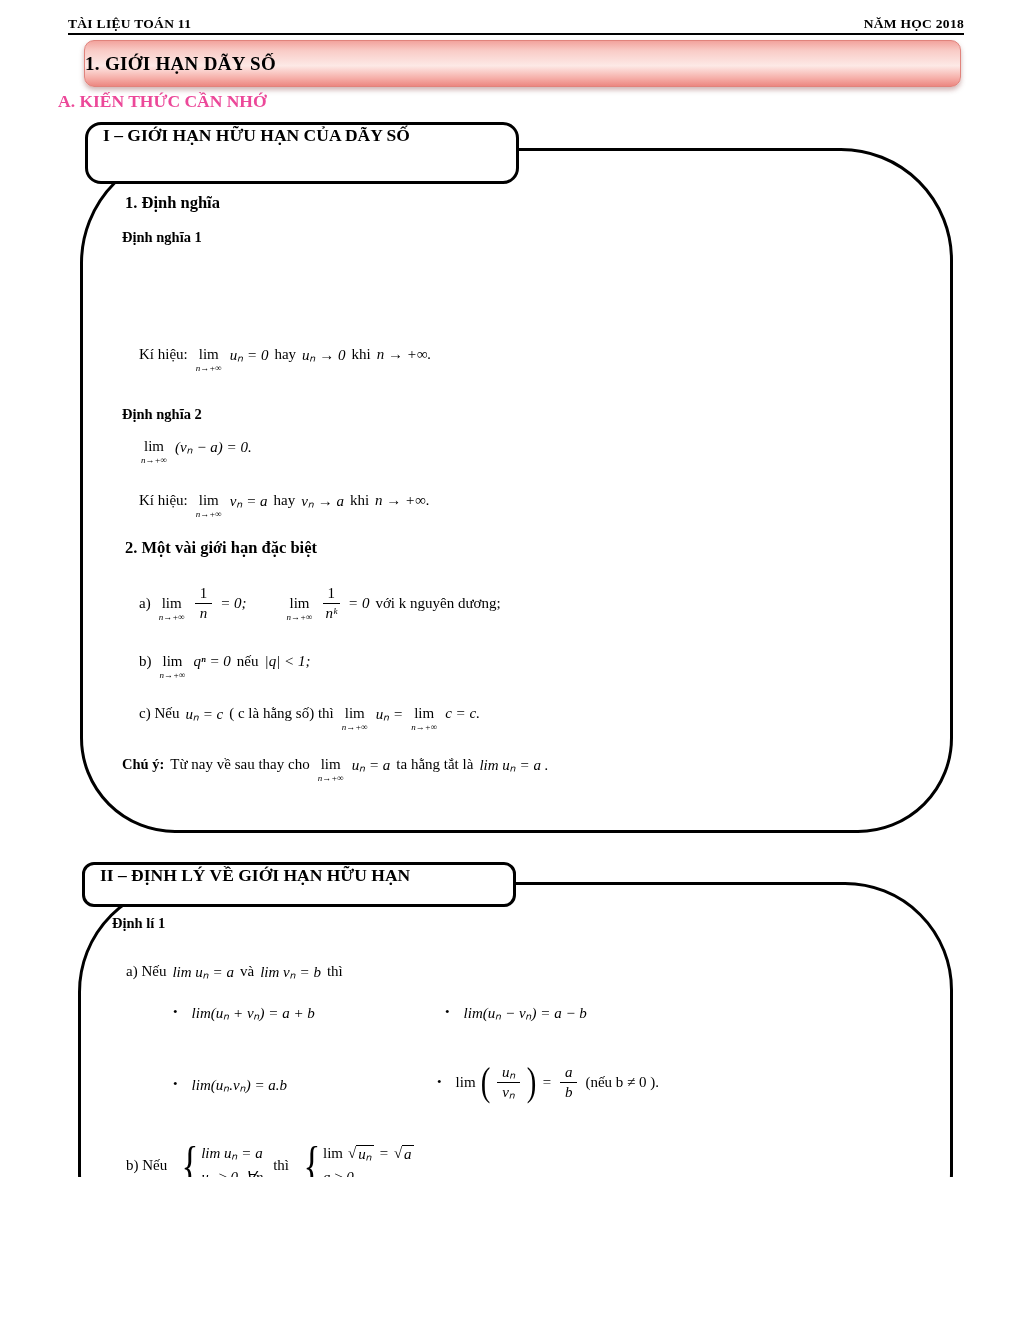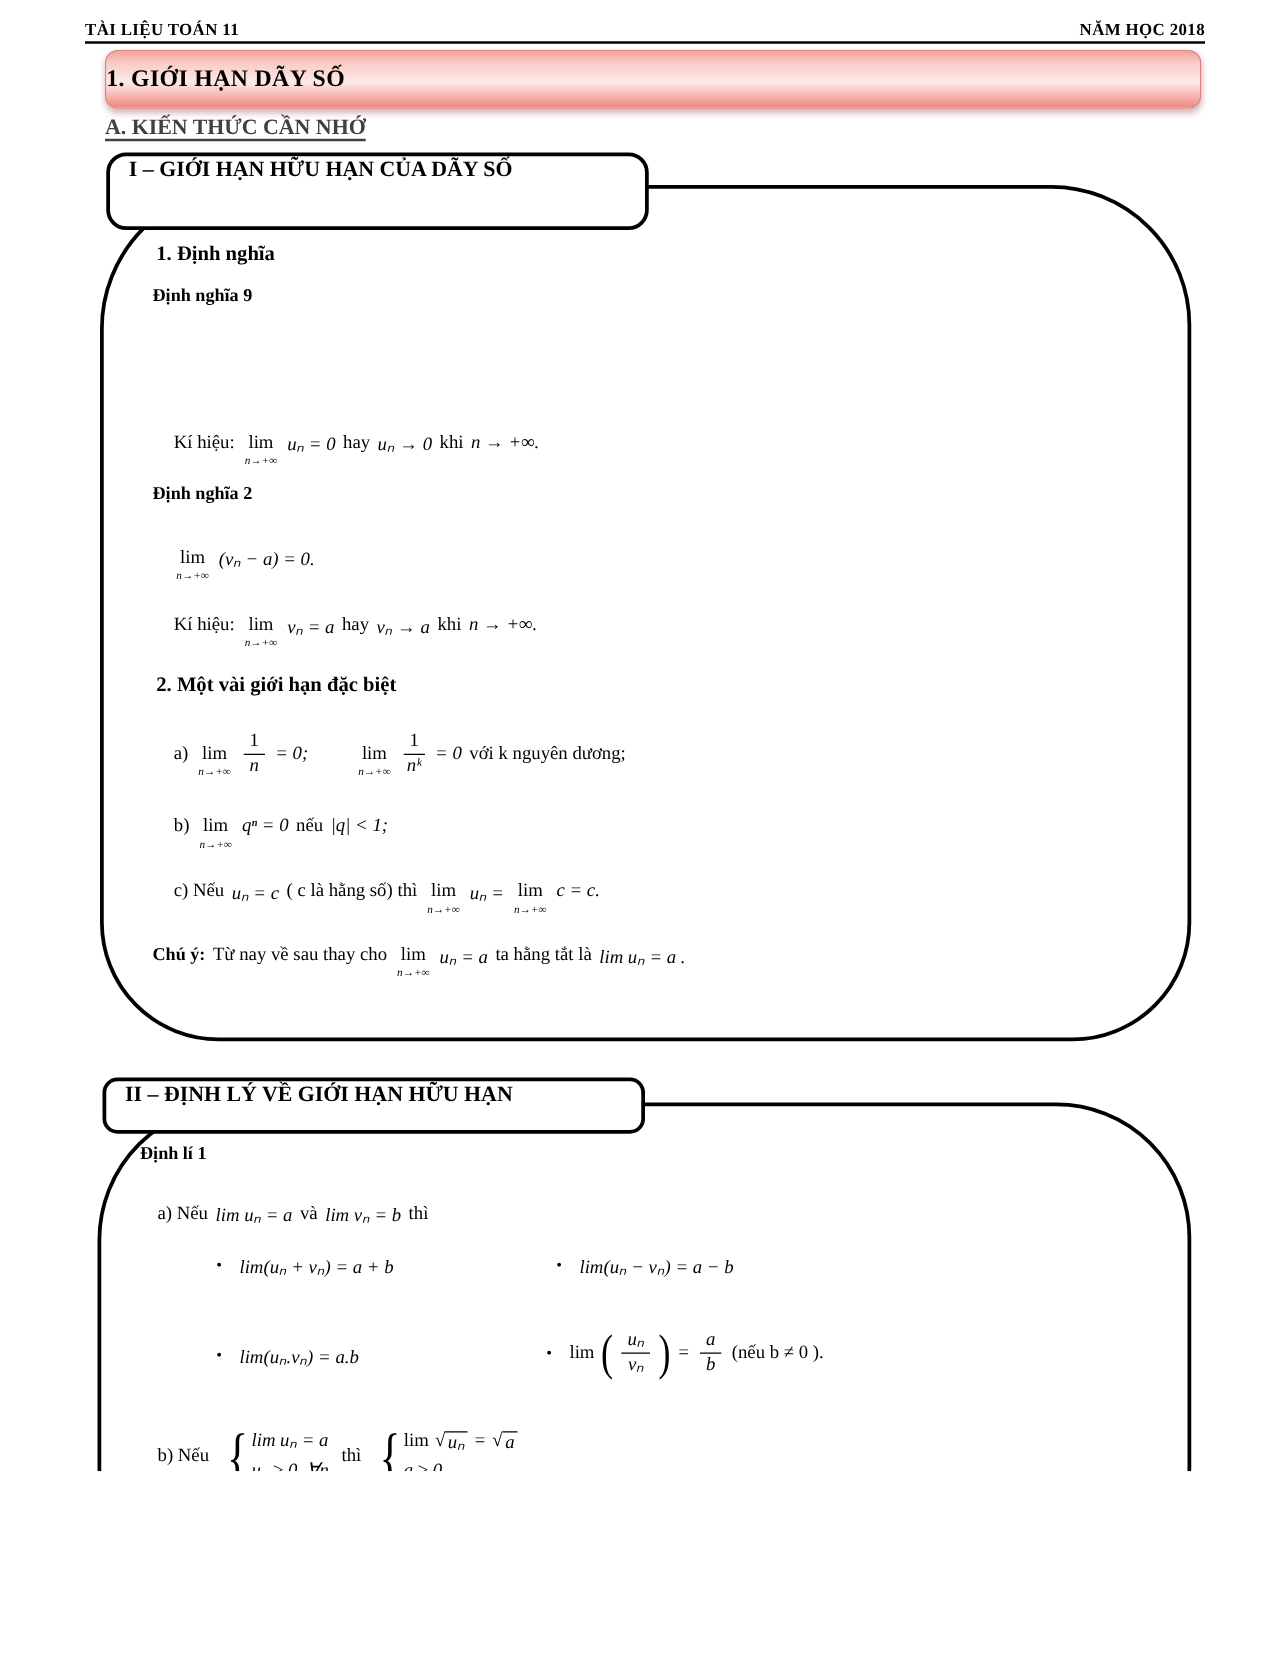--- a/index.html
+++ b/index.html
@@ -13,22 +13,22 @@
   .rule{border-top:2px solid #000;height:0}
   .ftr{font-size:13px;font-weight:bold;letter-spacing:.3px;white-space:nowrap}
   .pageno{font-size:15.5px}
   
   .banner{left:84px;top:40px;width:877px;height:47px;border-radius:10px;
           border:1px solid #e0837c;
           background:linear-gradient(180deg,#f2a39d 0%,#f9ccc7 22%,#fde9e6 55%,#f6b0aa 82%,#ec8781 100%);
           box-shadow:0 3px 5px rgba(120,40,40,.35);
           display:flex;align-items:center;justify-content:flex-start;z-index:2}
   .banner-title{font-size:19px;font-weight:bold;letter-spacing:.3px}
-  .section-a{left:84px;top:91px;font-size:17.5px;font-weight:bold;color:#404040;
-             text-decoration:underline;text-decoration-thickness:2px;text-underline-offset:4px}
+  .section-a{left:58px;top:91px;font-size:17.5px;font-weight:bold;color:#ec4899;
+             text-decoration-thickness:2px;text-underline-offset:4px}
   
   .bigbox{border:3px solid #000;z-index:1}
   .box1{left:80px;top:148px;width:873px;height:685px;border-radius:115px 112px 95px 95px}
   .box2{left:78px;top:882px;width:875px;height:386px;border-radius:110px 108px 95px 95px}
   .label{background:#fff;border:3.5px solid #000;display:flex;align-items:flex-start;
          padding-left:15px;font-weight:bold;font-size:17.5px;z-index:5;white-space:nowrap}
   .label1{left:85px;top:122px;width:434px;height:62px;border-radius:16px}
   .label2{left:82px;top:862px;width:434px;height:45px;border-radius:12px}
   
   .h1{font-size:16.5px;font-weight:bold;white-space:nowrap}
@@ -70,36 +70,36 @@
 
   <div class="abs section-a">A. KIẾN THỨC CẦN NHỚ</div>
 
   <div class="abs bigbox box1"></div>
   <div class="abs label label1">
     <span>I – GIỚI HẠN HỮU HẠN CỦA DÃY SỐ</span>
   </div>
 
   <div class="abs h1 z3" style="left:125px;top:193px">1. Định nghĩa</div>
 
-  <div class="abs h2 z3" style="left:122px;top:229px">Định nghĩa 9</div>
+  <div class="abs h2 z3" style="left:122px;top:229px">Định nghĩa 1</div>
 
   <div class="abs row z3" style="left:139px;top:337px;height:34px">
     <span>Kí hiệu:</span>
     <span class="limstack">
       <span class="limtop">lim</span>
       <span class="limbot">n→+∞</span>
     </span>
     <span class="math">uₙ = 0</span>
     <span>hay</span>
     <span class="math">uₙ → 0</span>
     <span>khi</span>
     <span class="math">n → +∞.</span>
   </div>
 
-  <div class="abs h2 z3" style="left:122px;top:387px">Định nghĩa 2</div>
+  <div class="abs h2 z3" style="left:122px;top:406px">Định nghĩa 2</div>
   <div class="abs row z3" style="left:139px;top:428px;height:36px">
     <span class="limstack">
       <span class="limtop">lim</span>
       <span class="limbot">n→+∞</span>
     </span>
     <span class="math">(vₙ − a) = 0.</span>
   </div>
 
   <div class="abs row z3" style="left:139px;top:483px;height:34px">
     <span>Kí hiệu:</span>

